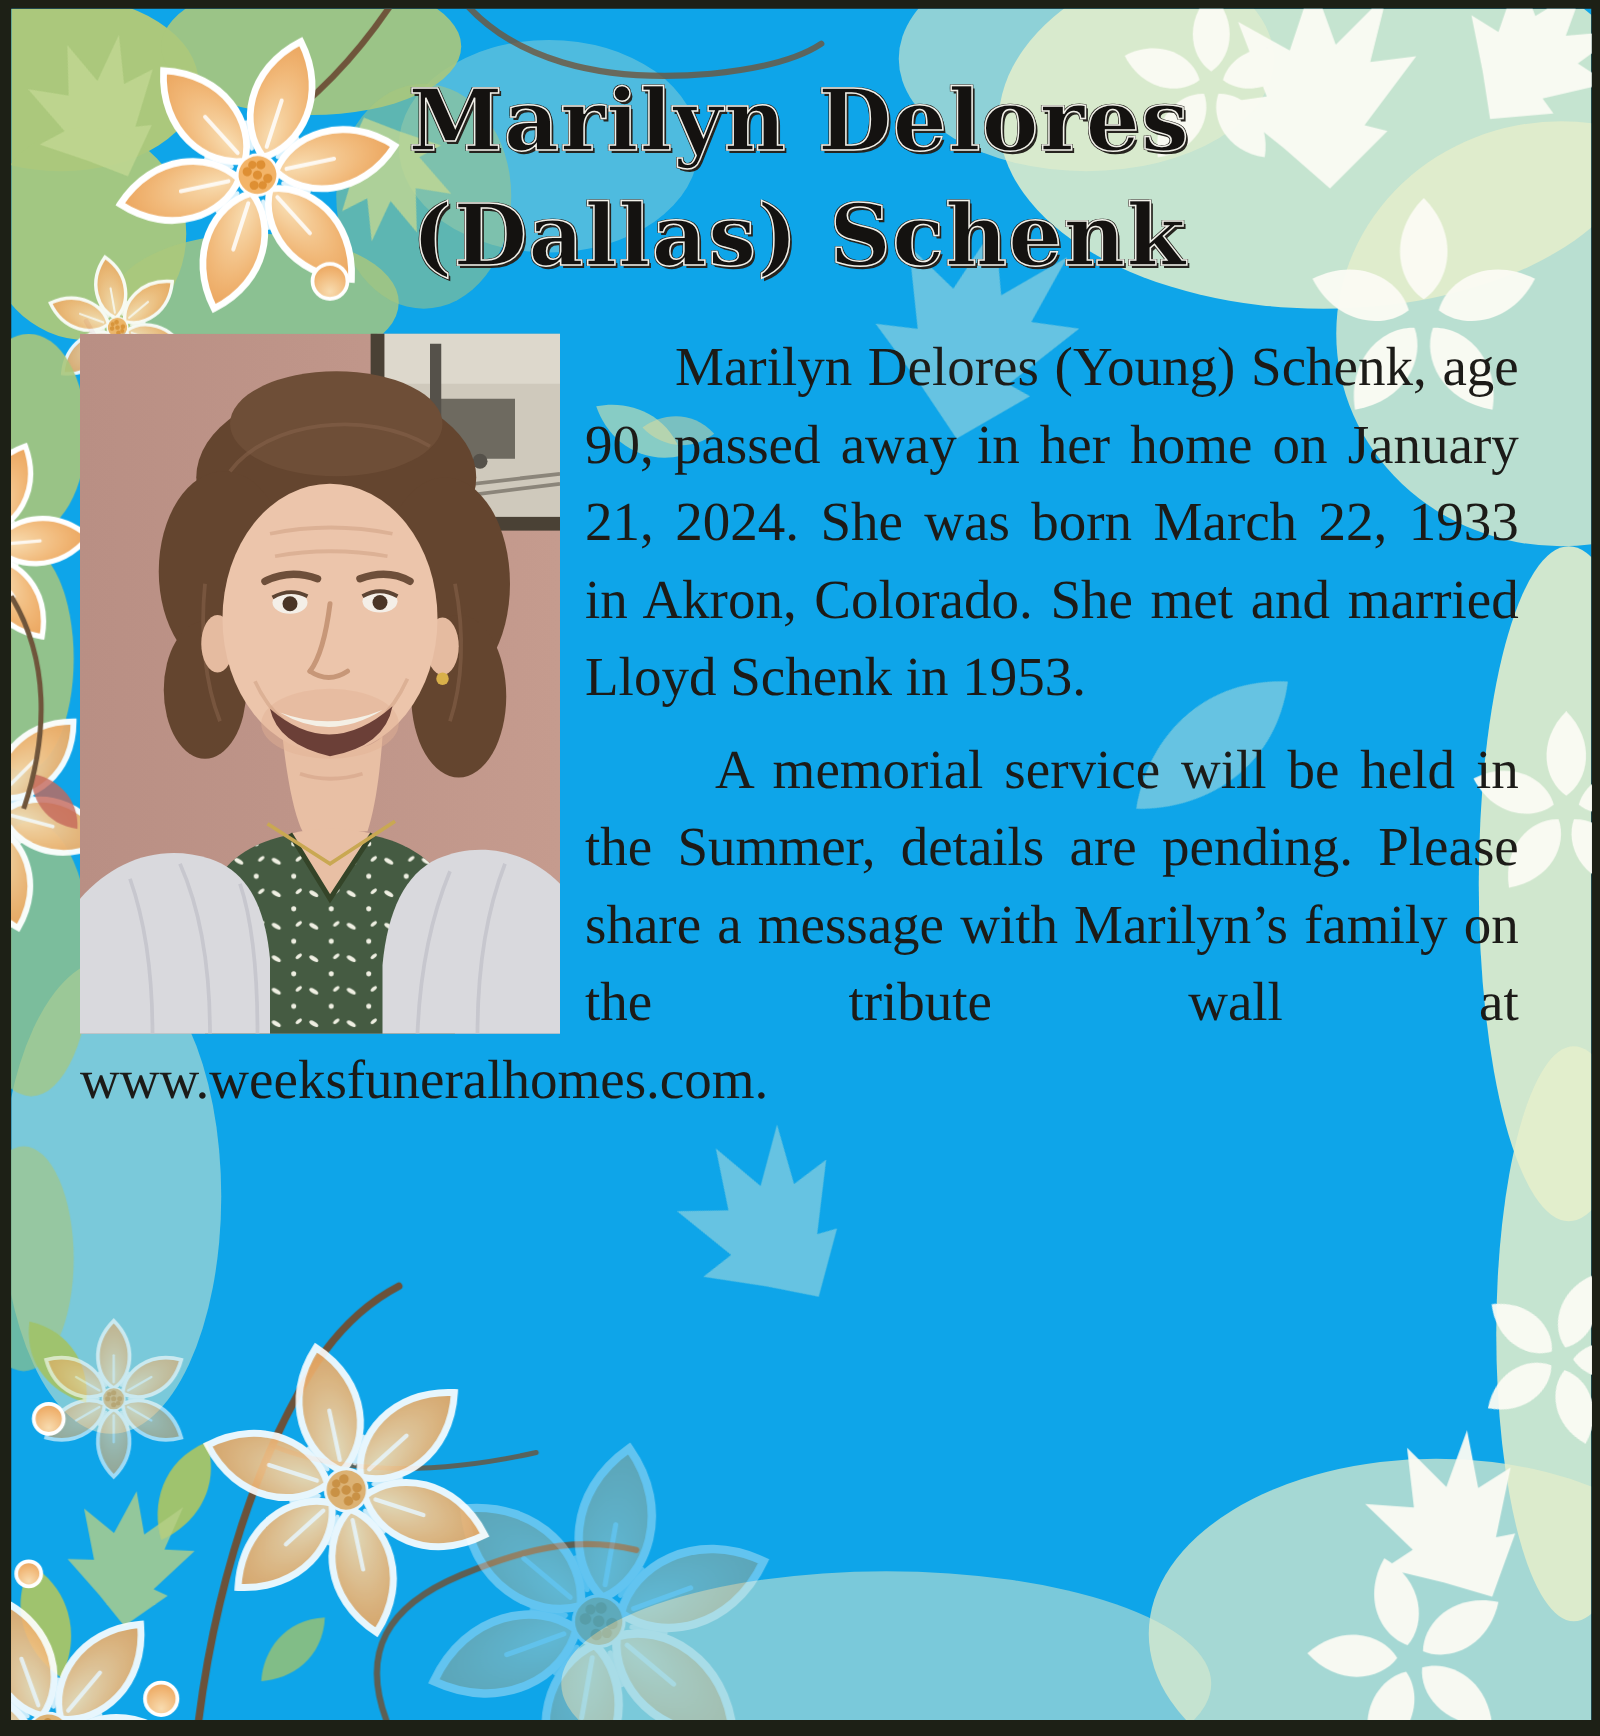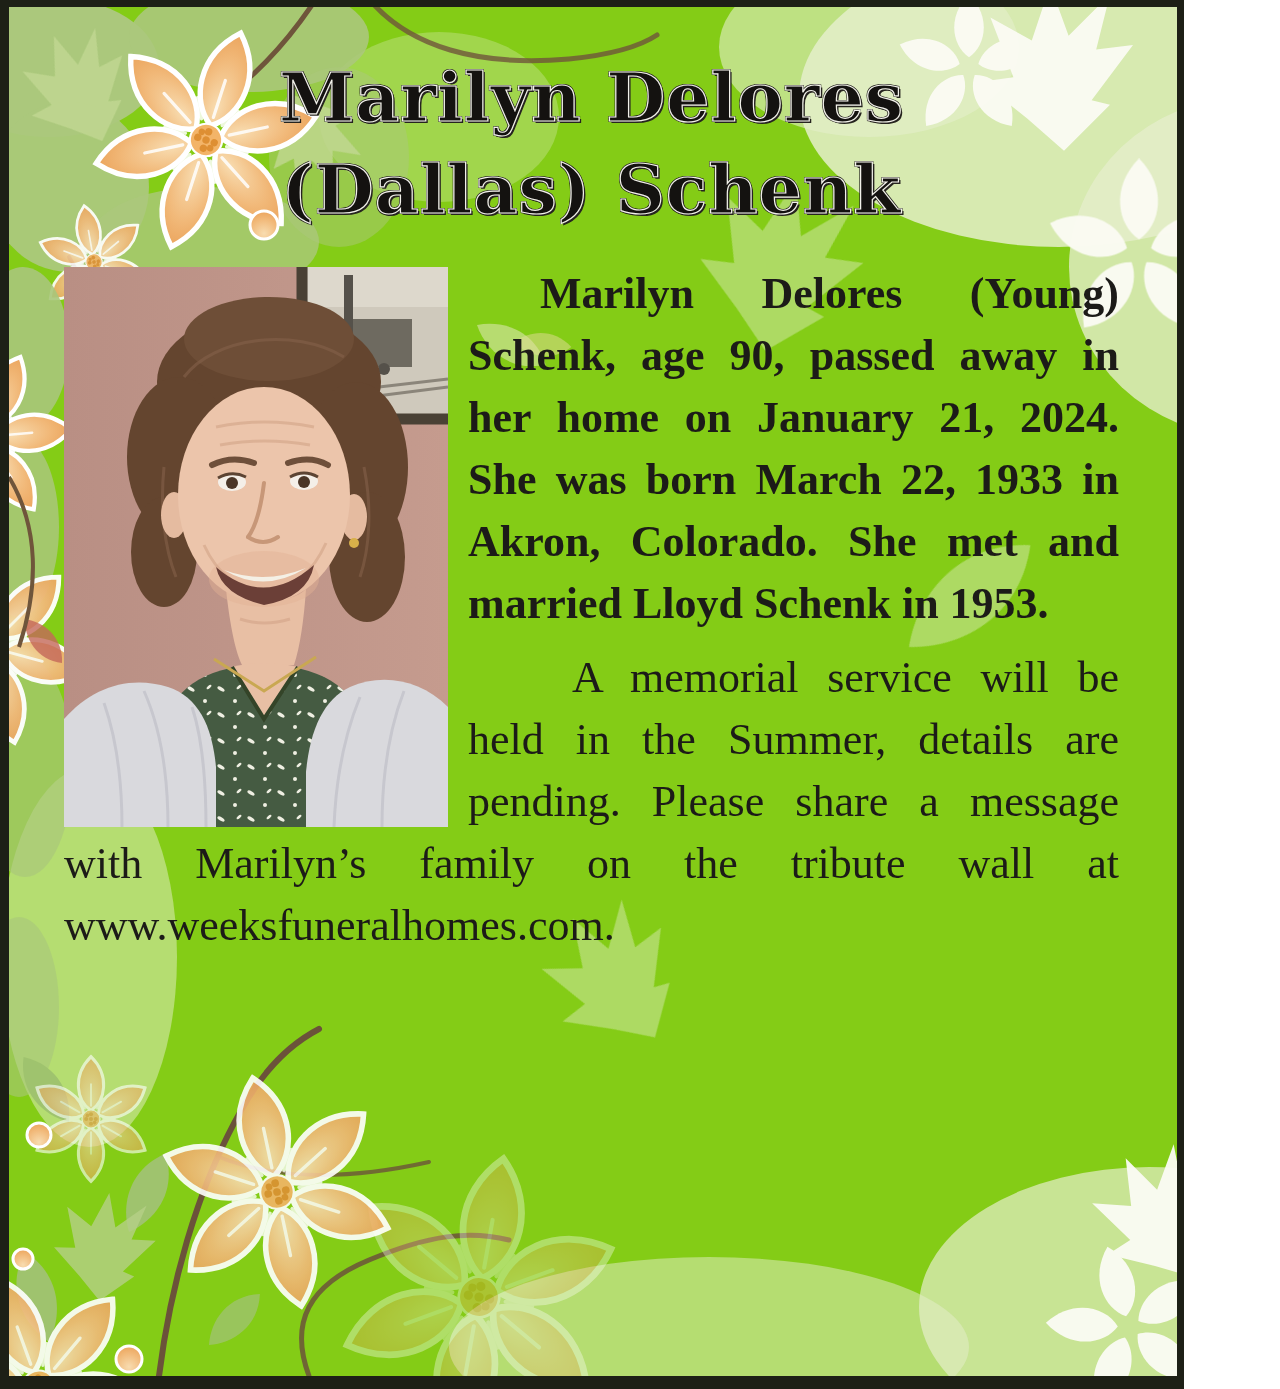--- a/index.html
+++ b/index.html
@@ -1,23 +1,23 @@
 <!DOCTYPE html>
 <html><head>
 <meta charset="utf-8">
 <style>
   html,body{margin:0;padding:0;background:#ffffff;}
   .page{
     position:relative;
-    width:1184px;height:1389px;
+    width:1280px;height:1389px;
     box-sizing:border-box;
     border-style:solid;
     border-color:#1d2016;
     border-width:7px 7px 13px 9px;
-    background:#84cc16;
+    background:#0ea5e9;
     overflow:hidden;
     font-family:"Liberation Serif", serif;
   }
   .bg{position:absolute;left:0;top:0;width:1264px;height:1369px;z-index:0;}
   .content{position:relative;z-index:1;padding:44px 58px 0 55px;}
   h1.obit-title{
     margin:0 0 28px 0;
     text-align:center;
     font-family:"DejaVu Serif", serif;
     font-weight:bold;
@@ -35,21 +35,21 @@
     margin:4px 20px 6px 0;
   }
   .photo-wrap svg{display:block;}
   p.body{
     margin:0 0 12px 0;
     font-size:44px;
     line-height:62px;
     text-align:justify;
     color:#1c1b18;
   }
-  p.indent-md{text-indent:72px;font-weight:bold;}
+  p.indent-md{text-indent:72px;}
   p.indent-lg{text-indent:104px;}
 </style>
 </head>
 <body>
 
 <div class="page">
 
   <svg class="bg" viewBox="0 0 1264 1369" width="1264" height="1369" aria-hidden="true">
     <defs>
       <radialGradient id="petalG" cx="50%" cy="80%" r="95%">

